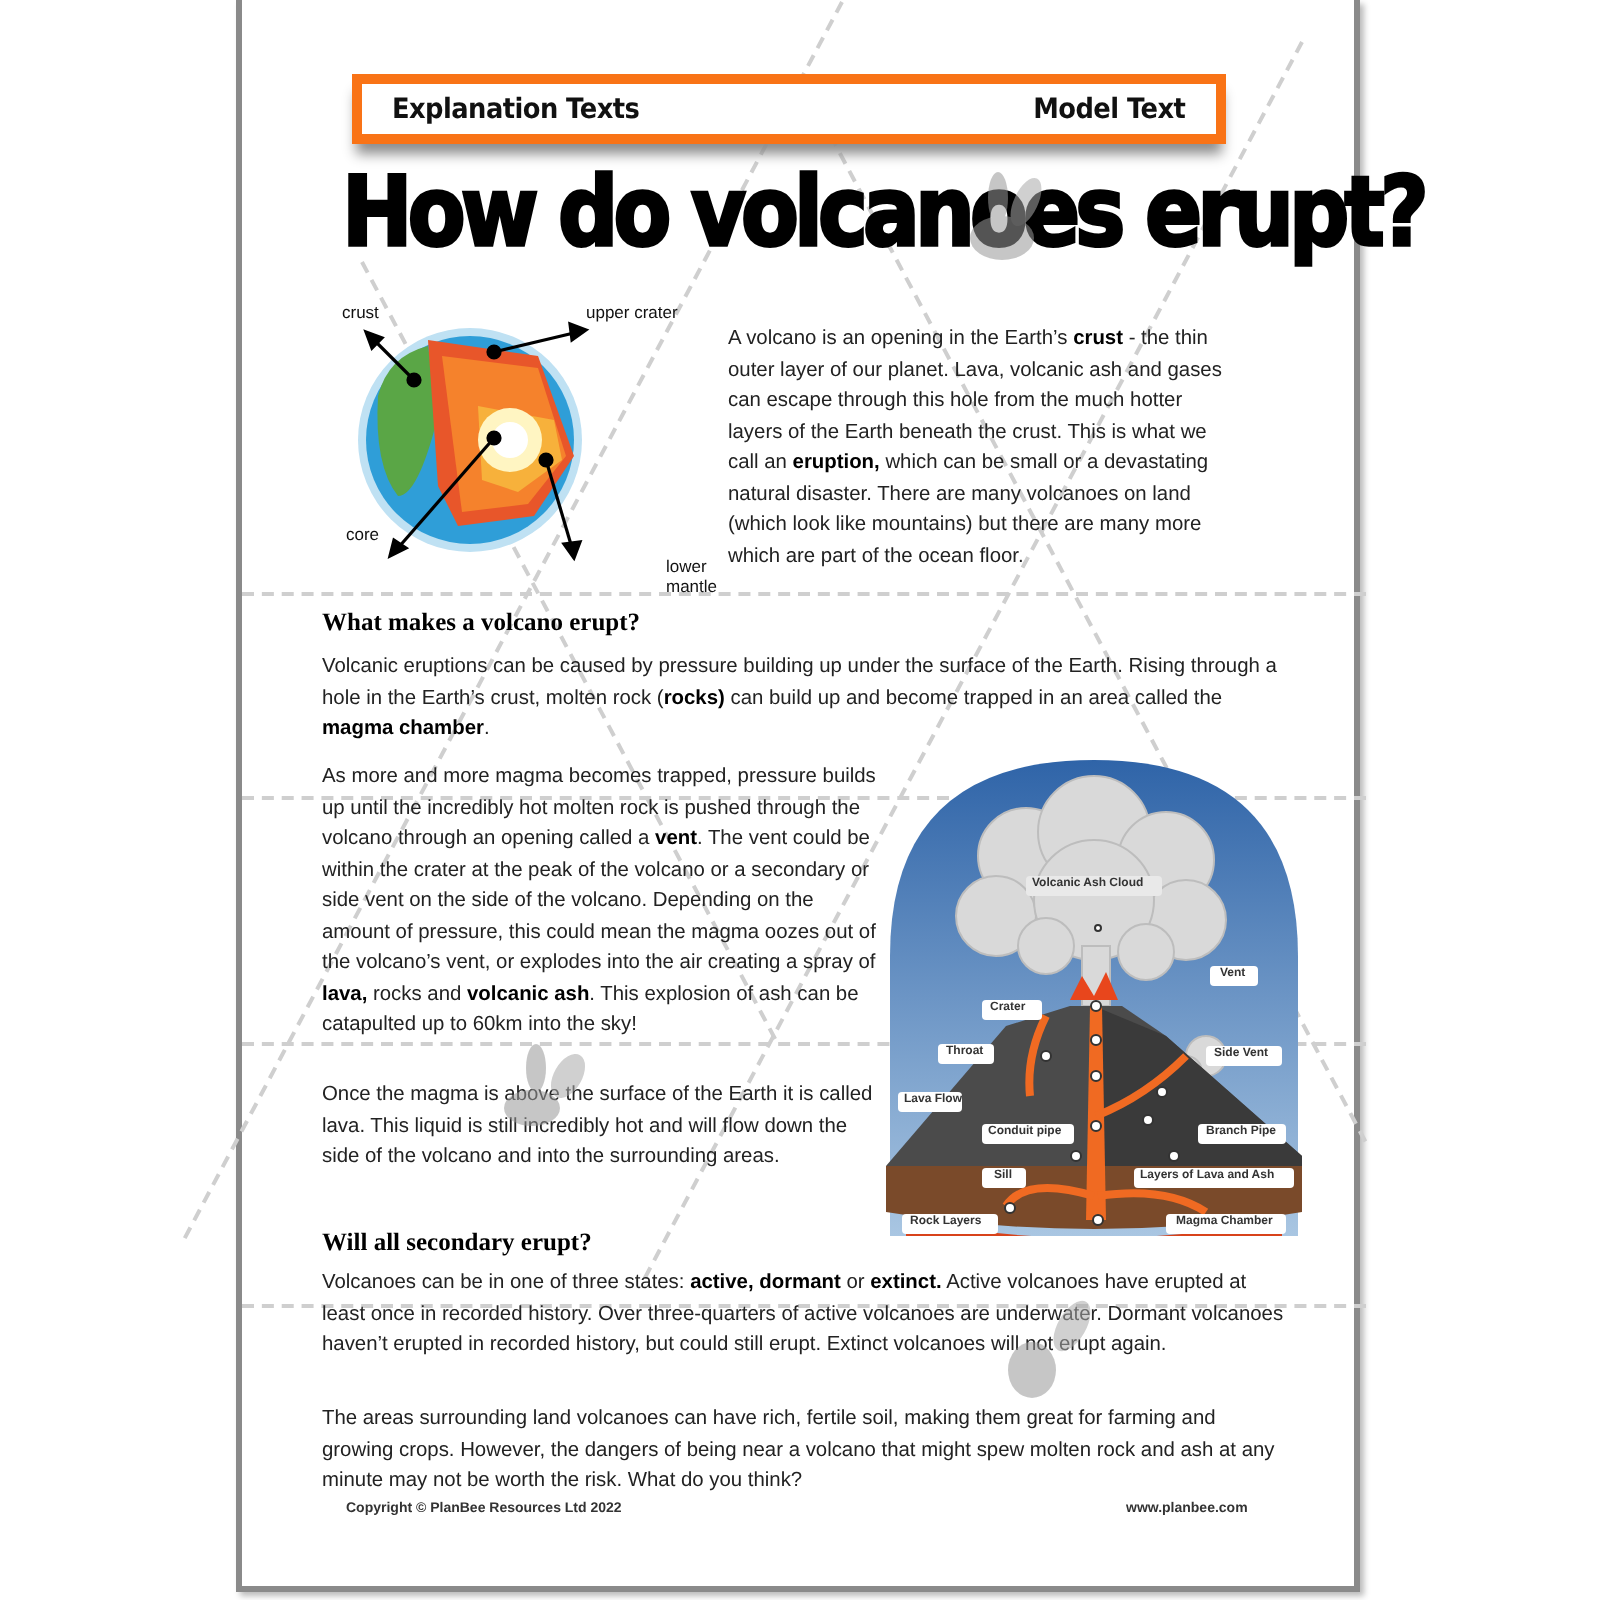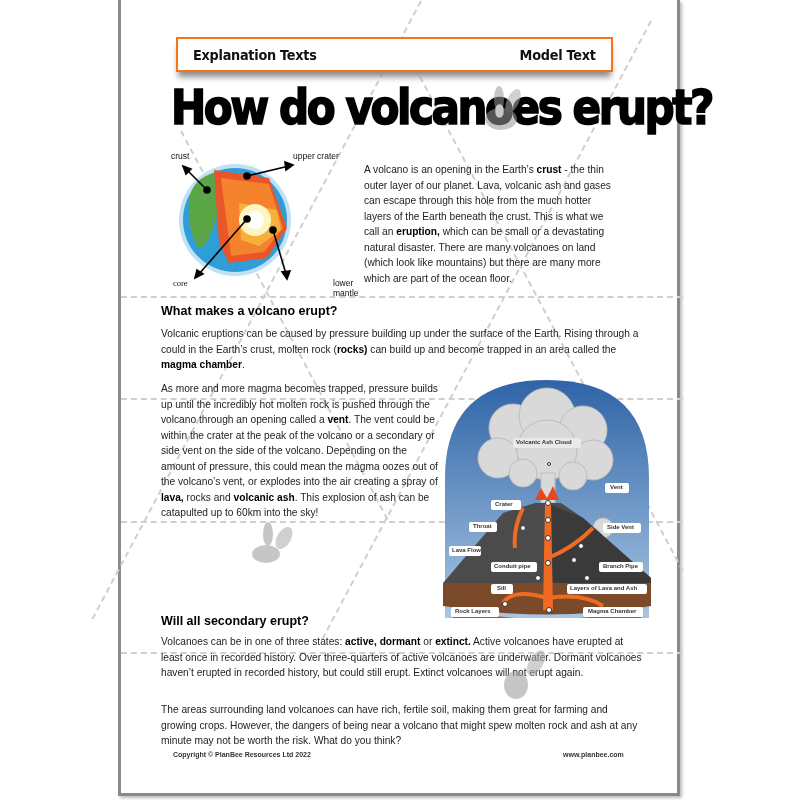--- a/index.html
+++ b/index.html
@@ -1,27 +1,27 @@
 <!DOCTYPE html>
 <html><head>
 <meta charset="utf-8">
 <style>
   html,body{margin:0;padding:0;}
   body{width:800px;height:800px;background:#ffffff;position:relative;overflow:hidden;font-family:"Liberation Sans",sans-serif;color:#1a1a1a;}
   .page{position:absolute;left:118px;top:0;width:562px;height:796px;background:#fff;border-left:3px solid #8a8a8a;border-right:3px solid #8a8a8a;border-bottom:3px solid #8a8a8a;box-shadow:2px 2px 3px #bbb;box-sizing:border-box;}
   .dash{position:absolute;border-top:2px dashed #cfcfcf;}
-  .header-box{position:absolute;left:55px;top:37px;width:437px;height:35px;background:#fff;border:2px solid #f97316;box-shadow:0 7px 6px -2px #8d8d8d;display:flex;justify-content:space-between;align-items:center;padding:0 15px;box-sizing:border-box;}
+  .header-box{position:absolute;left:55px;top:37px;width:437px;height:35px;background:#fff;border:5px solid #f97316;box-shadow:0 7px 6px -2px #8d8d8d;display:flex;justify-content:space-between;align-items:center;padding:0 15px;box-sizing:border-box;}
   .header-box span{font-family:"DejaVu Sans",sans-serif;font-weight:bold;font-size:14px;letter-spacing:-0.3px;color:#111;transform:scaleX(0.92);transform-origin:left;}
   .header-box span.r{transform-origin:right;}
   .title{position:absolute;left:50px;top:80px;width:460px;font-family:"DejaVu Sans",sans-serif;font-weight:900;font-size:43px;letter-spacing:-2.5px;color:#000;white-space:nowrap;transform:scaleX(0.98) scaleY(1.12);transform-origin:left top;line-height:48px;-webkit-text-stroke:1.5px #000;}
   .earth-wrap{position:absolute;left:38px;top:148px;width:200px;height:145px;}
   .lbl{position:absolute;font-size:8.5px;color:#111;}
   .p{position:absolute;font-size:10.2px;line-height:15.5px;color:#222;}
   .p b{color:#000;}
-  .h{position:absolute;font-weight:bold;font-size:12.5px;color:#000;}
+  .h{position:absolute;font-weight:bold;font-size:12.5px;color:#000;font-family:Liberation Serif, serif;}
   .volcano{position:absolute;left:322px;top:378px;width:208px;height:240px;}
   .foot{position:absolute;font-size:7px;font-weight:bold;color:#333;}
   .bunny{position:absolute;opacity:0.55;}
 </style>
 </head>
 <body>
 
 <div class="page">
 
   <div class="dash" style="left:0;top:296px;width:562px;"></div>
@@ -60,34 +60,37 @@
         <line x1="88" y1="71" x2="40" y2="126"></line>
           <polygon points="36,130 38,122 44,126"></polygon>
         <circle cx="88" cy="71" r="3"></circle>
         <line x1="114" y1="82" x2="127" y2="126"></line>
           <polygon points="128,131 123,124 131,123"></polygon>
         <circle cx="114" cy="82" r="3"></circle>
       </g>
     </svg>
     <span class="lbl" style="left:12px;top:3px;">crust</span>
     <span class="lbl" style="left:134px;top:3px;">upper crater</span>
-    <span class="lbl" style="left:14px;top:130px;font-family:Liberation Serif, serif;">core</span>
+    <span class="lbl" style="left:14px;top:114px;">core</span>
     <span class="lbl" style="left:134px;top:130px;padding-left:40px;">lower mantle</span>
   </div>
 
   <div class="p" style="left:243px;top:162px;width:250px;">
     <span>A volcano is an opening in the Earth’s </span><b>crust</b><span> - the thin outer layer of our planet. Lava, volcanic ash and gases can escape through this hole from the much hotter layers of the Earth beneath the crust. This is what we call an </span><b>eruption,</b><span> which can be small or a devastating natural disaster. There are many volcanoes on land (which look like mountains) but there are many more which are part of the ocean floor.</span>
   </div>
 
   <div class="h" style="left:40px;top:304px;">What makes a volcano erupt?</div>
   <div class="p" style="left:40px;top:326px;width:485px;">
-    <span>Volcanic eruptions can be caused by pressure building up under the surface of the Earth. Rising through a could in the Earth’s crust, molten rock (</span><b>rocks)</b><span> can build up and become trapped in an area called the </span><b>magma chamber</b><span>.</span>
+    <span>Volcanic eruptions can be caused by pressure building up under the surface of the Earth. Rising through a hole in the Earth’s crust, molten rock (</span><b>rocks)</b><span> can build up and become trapped in an area called the </span><b>magma chamber</b><span>.</span>
   </div>
   <div class="p" style="left:40px;top:381px;width:282px;">
     <span>As more and more magma becomes trapped, pressure builds up until the incredibly hot molten rock is pushed through the volcano through an opening called a </span><b>vent</b><span>. The vent could be within the crater at the peak of the volcano or a secondary or side vent on the side of the volcano. Depending on the amount of pressure, this could mean the magma oozes out of the volcano’s vent, or explodes into the air creating a spray of </span><b>lava,</b><span> rocks and </span><b>volcanic ash</b><span>. This explosion of ash can be catapulted up to 60km into the sky!</span>
+  </div>
+  <div class="p" style="left:40px;top:540px;width:282px;">
+    <span>Once the magma is above the surface of the Earth it is called lava. This liquid is still incredibly hot and will flow down the side of the volcano and into the surrounding areas.</span>
   </div>
 
   <div class="volcano">
     <svg width="208" height="240" viewBox="0 0 208 240">
       <defs>
         <linearGradient id="sky" x1="0" y1="0" x2="0" y2="1">
           <stop offset="0" stop-color="#2f64a8"></stop>
           <stop offset="1" stop-color="#a9c6e2"></stop>
         </linearGradient>
       </defs>

